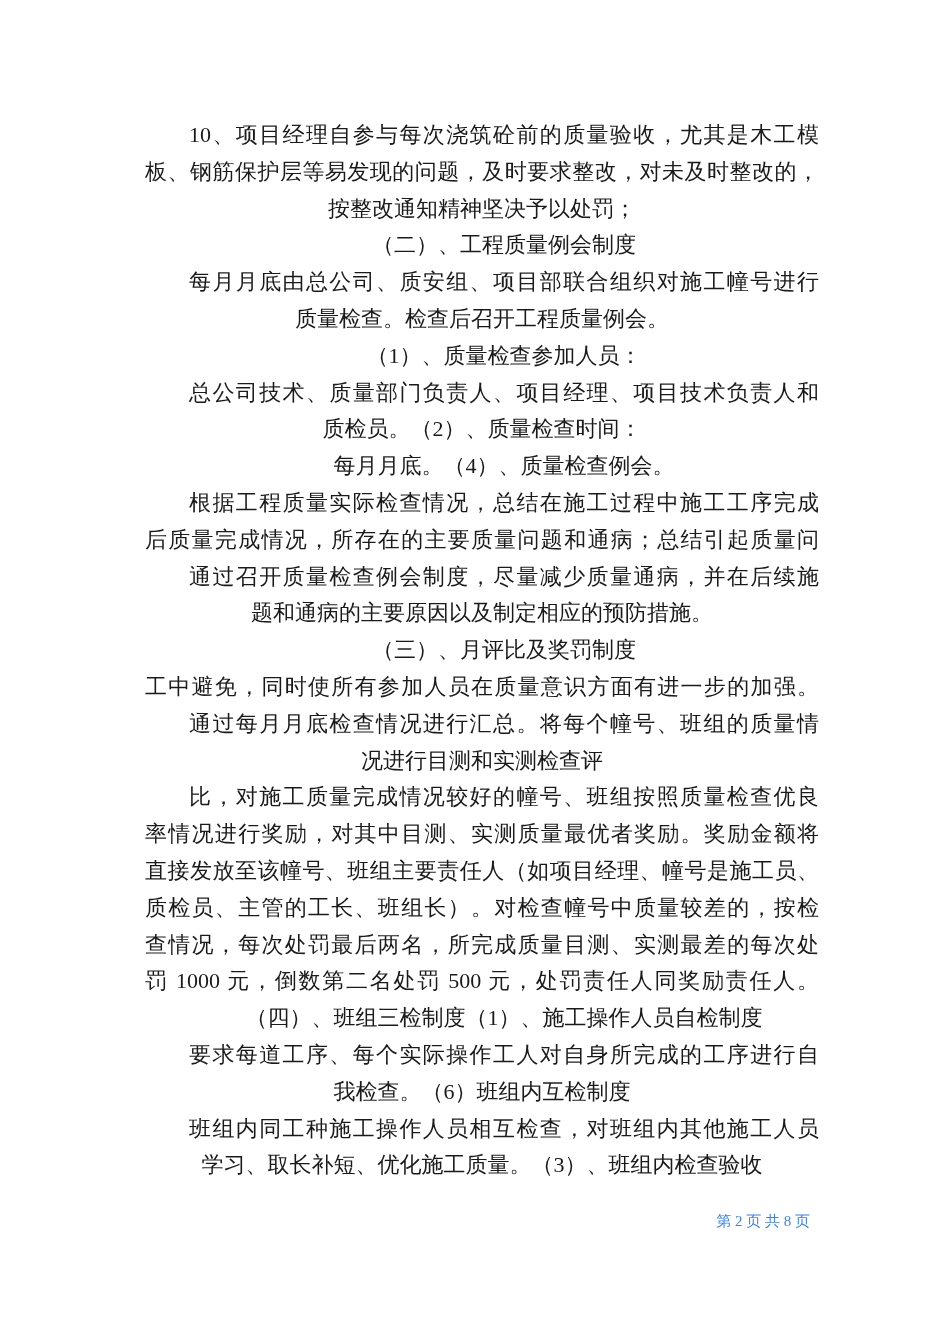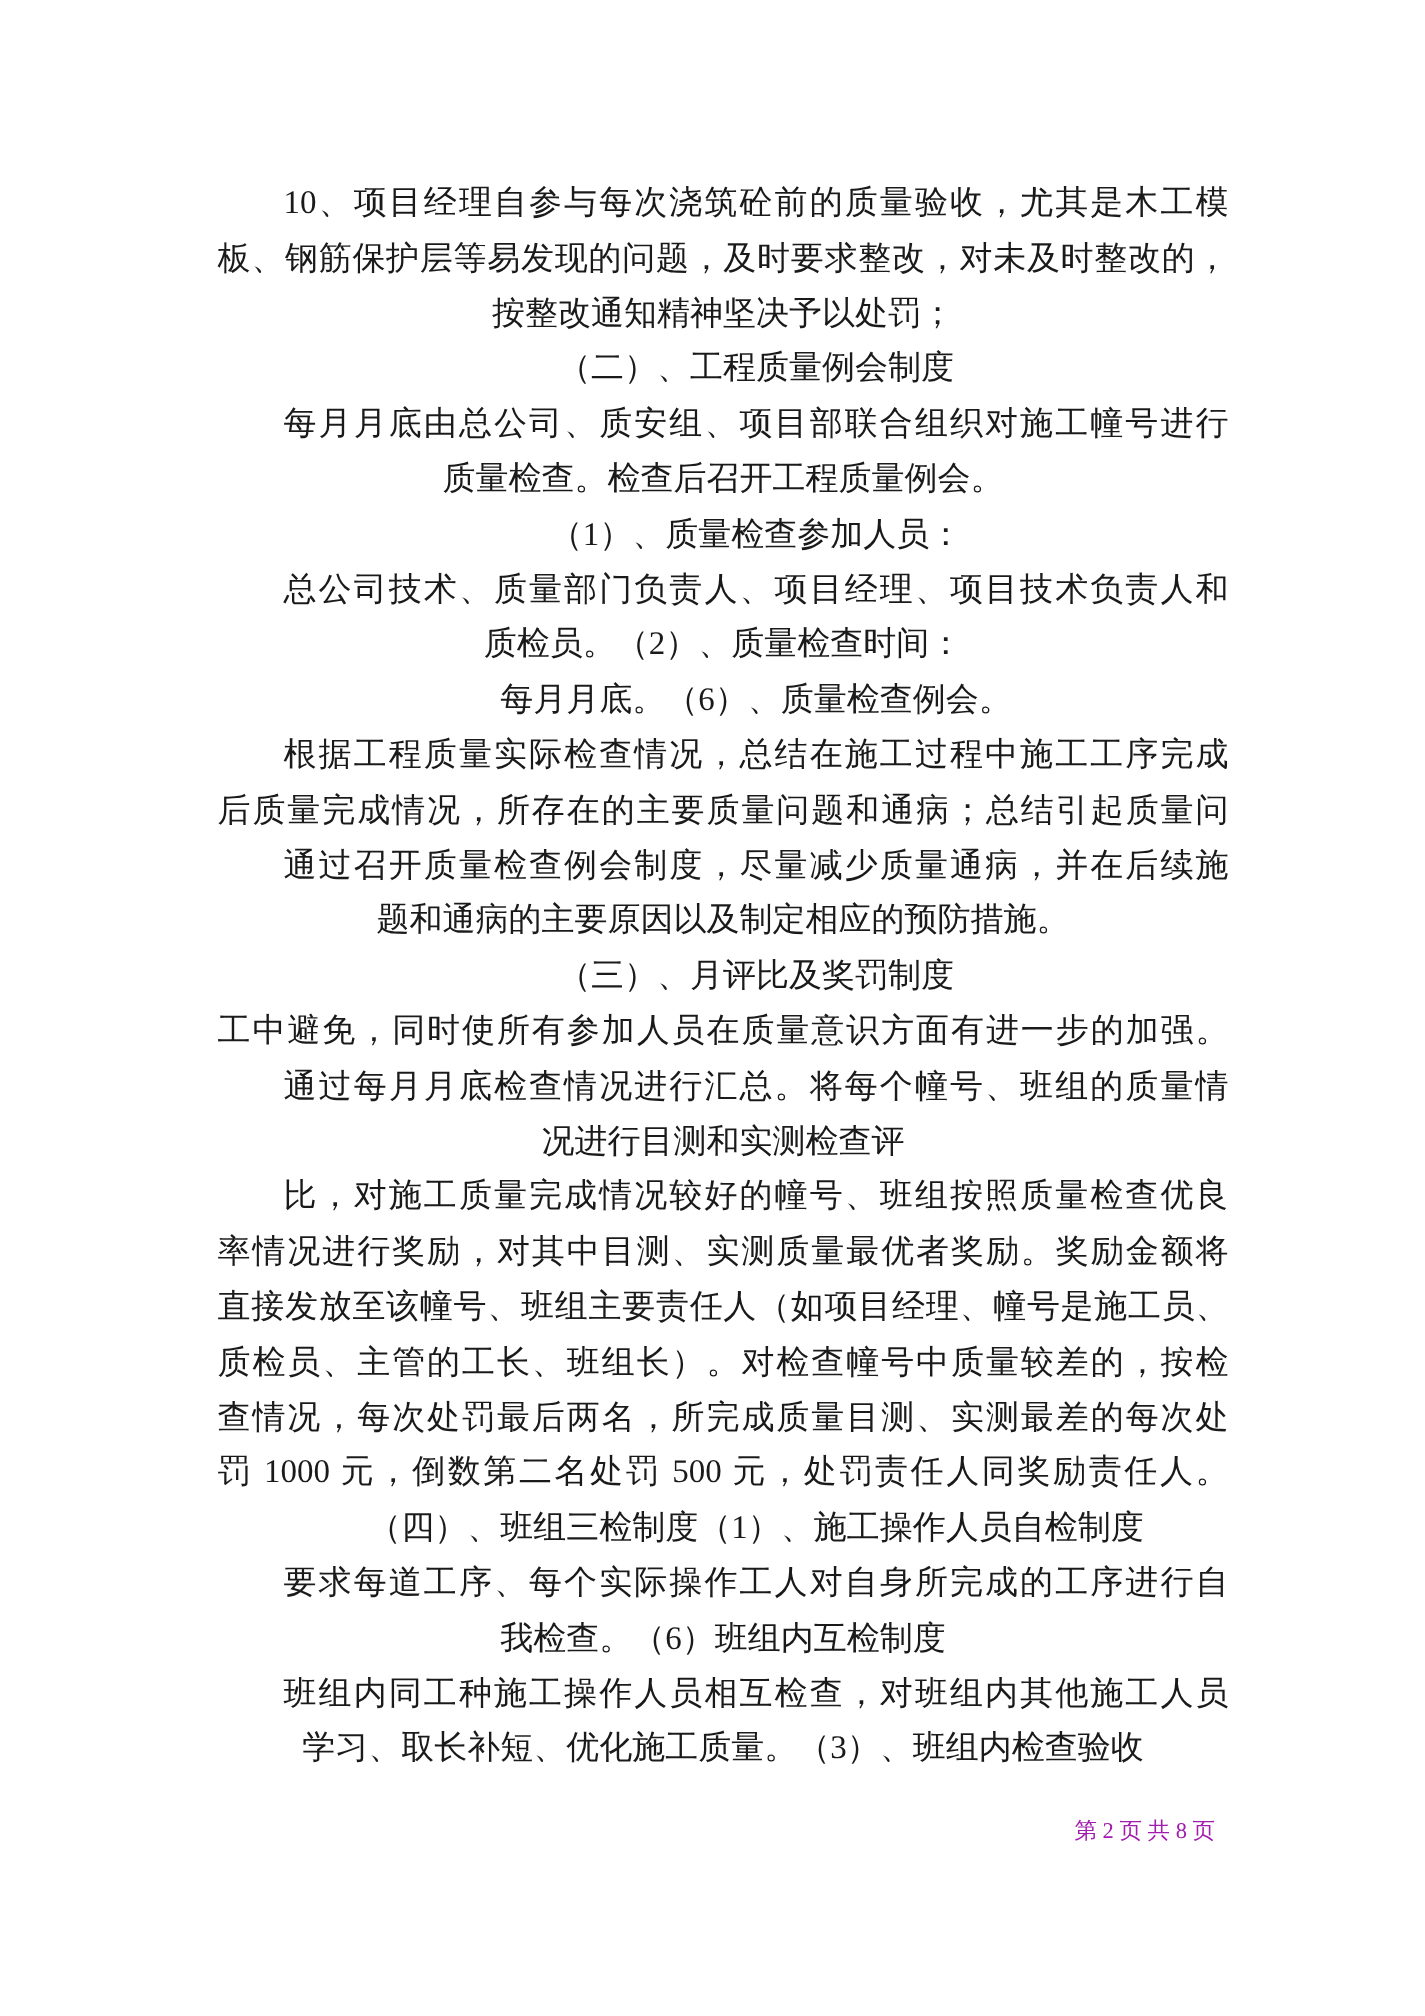--- a/index.html
+++ b/index.html
@@ -36,39 +36,39 @@
   }
   .line.indent {
     text-indent: 44px;
   }
   .footer {
     position: absolute;
     top: 1211px;
     right: 140px;
     font-size: 15px;
     line-height: 20px;
-    color: #a21caf;
+    color: #3b82f6;
     font-family: "Liberation Serif", "DejaVu Serif", serif;
   }
 </style>
 </head>
 <body>
 
 <div class="page">
   <div class="doc-body">
       <div class="line indent justify">10、项目经理自参与每次浇筑砼前的质量验收，尤其是木工模</div>
       <div class="line justify">板、钢筋保护层等易发现的问题，及时要求整改，对未及时整改的，</div>
       <div class="line">按整改通知精神坚决予以处罚；</div>
       <div class="line indent">（二）、工程质量例会制度</div>
       <div class="line indent justify">每月月底由总公司、质安组、项目部联合组织对施工幢号进行</div>
       <div class="line">质量检查。检查后召开工程质量例会。</div>
       <div class="line indent">（1）、质量检查参加人员：</div>
       <div class="line indent justify">总公司技术、质量部门负责人、项目经理、项目技术负责人和</div>
       <div class="line">质检员。（2）、质量检查时间：</div>
-      <div class="line indent">每月月底。（6）、质量检查例会。</div>
+      <div class="line indent">每月月底。（4）、质量检查例会。</div>
       <div class="line indent justify">根据工程质量实际检查情况，总结在施工过程中施工工序完成</div>
       <div class="line justify">后质量完成情况，所存在的主要质量问题和通病；总结引起质量问</div>
       <div class="line indent justify">通过召开质量检查例会制度，尽量减少质量通病，并在后续施</div>
       <div class="line">题和通病的主要原因以及制定相应的预防措施。</div>
       <div class="line indent">（三）、月评比及奖罚制度</div>
       <div class="line justify">工中避免，同时使所有参加人员在质量意识方面有进一步的加强。</div>
       <div class="line indent justify">通过每月月底检查情况进行汇总。将每个幢号、班组的质量情</div>
       <div class="line">况进行目测和实测检查评</div>
       <div class="line indent justify">比，对施工质量完成情况较好的幢号、班组按照质量检查优良</div>
       <div class="line justify">率情况进行奖励，对其中目测、实测质量最优者奖励。奖励金额将</div>

